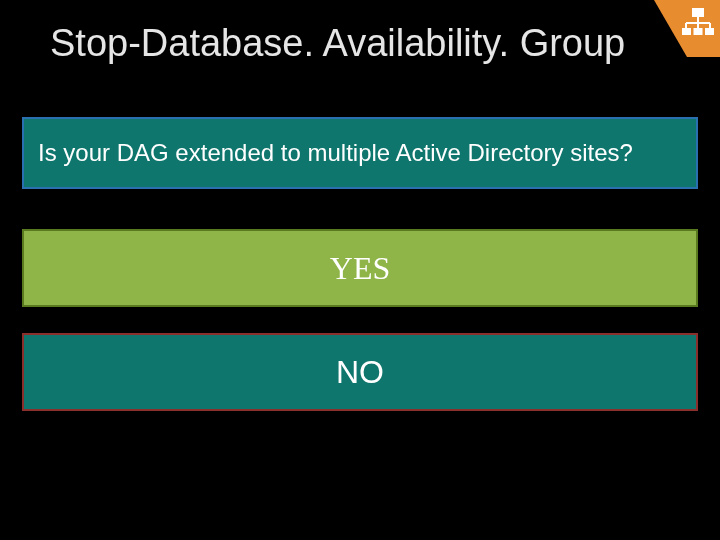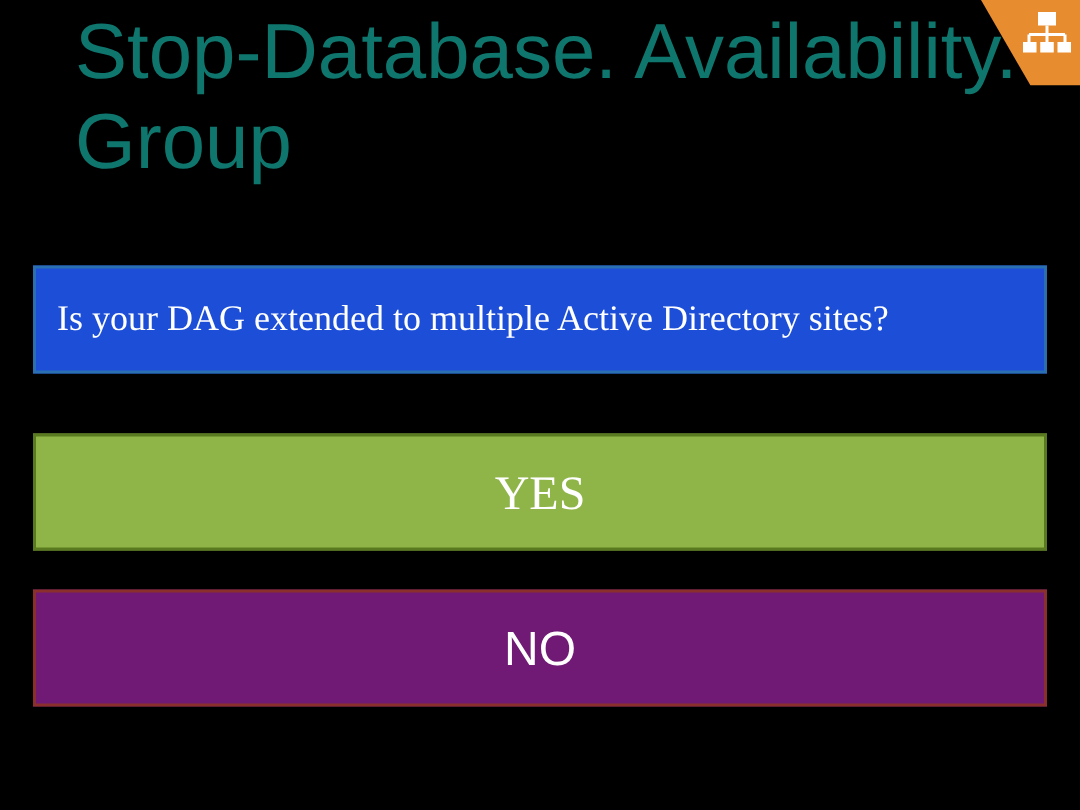--- a/index.html
+++ b/index.html
@@ -5,64 +5,63 @@
   * { margin: 0; padding: 0; box-sizing: border-box; }
   body {
     width: 720px;
     height: 540px;
     background: #000;
     font-family: "Segoe UI Light", "Segoe UI", -apple-system, sans-serif;
     position: relative;
     overflow: hidden;
   }
   .title {
-    color: #0f766e;
-    font-size: 52px;
+    color: #e5e5e5;
+    font-size: 38px;
     font-weight: 300;
-    padding: 5px 0 0 50px;
+    padding: 22px 0 0 50px;
     letter-spacing: 0px;
   }
   .icon-badge {
     position: absolute;
     top: 0;
     right: 0;
     width: 66px;
     height: 57px;
   }
   .question-box {
     margin: 52px 22px 0 22px;
     height: 72px;
     border: 2px solid #2a6fb0;
-    background: #1d4ed8;
+    background: #0f766e;
     color: #fff;
     font-size: 24px;
     font-weight: 300;
     display: flex;
     align-items: center;
     padding-left: 14px;
-    font-family: Liberation Serif, serif;
   }
   .yes-box {
     margin: 40px 22px 0 22px;
     height: 78px;
     background: #8fb548;
     border: 2px solid #5a7a1f;
     color: #fff;
     font-size: 32px;
     font-weight: 300;
     display: flex;
     align-items: center;
     justify-content: center;
     cursor: pointer;
     font-family: Liberation Serif, serif;
   }
   .no-box {
     margin: 26px 22px 0 22px;
     height: 78px;
-    background: #701a75;
+    background: #0f766e;
     border: 2px solid #8a2f2b;
     color: #fff;
     font-size: 32px;
     font-weight: 300;
     display: flex;
     align-items: center;
     justify-content: center;
     cursor: pointer;
   }
 </style>

